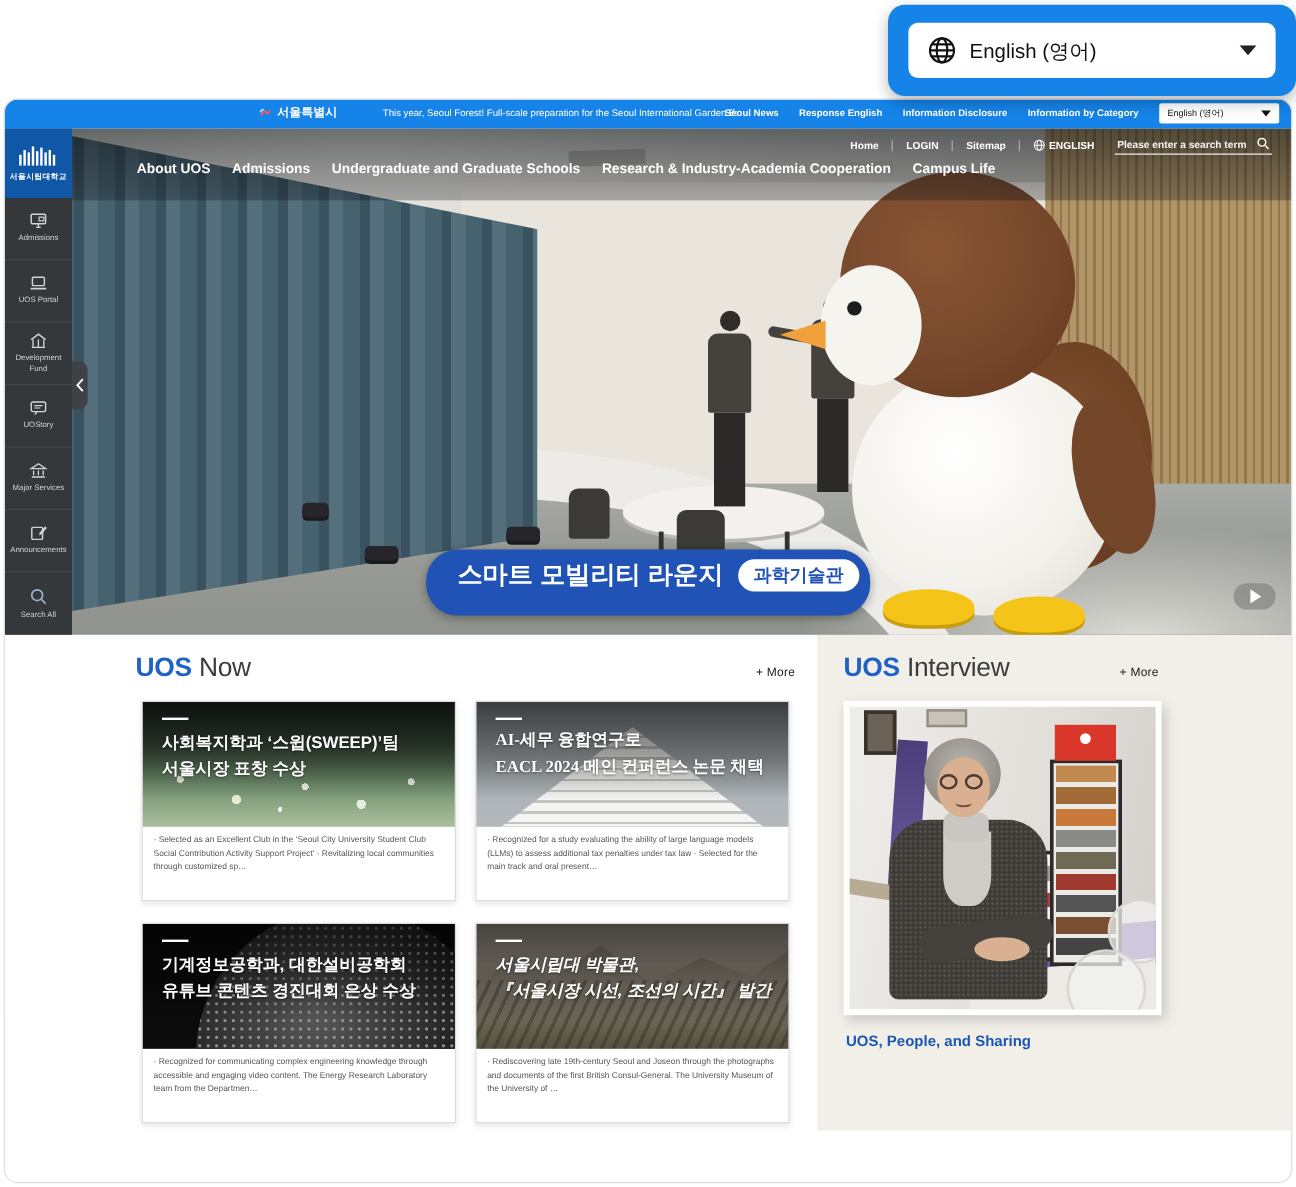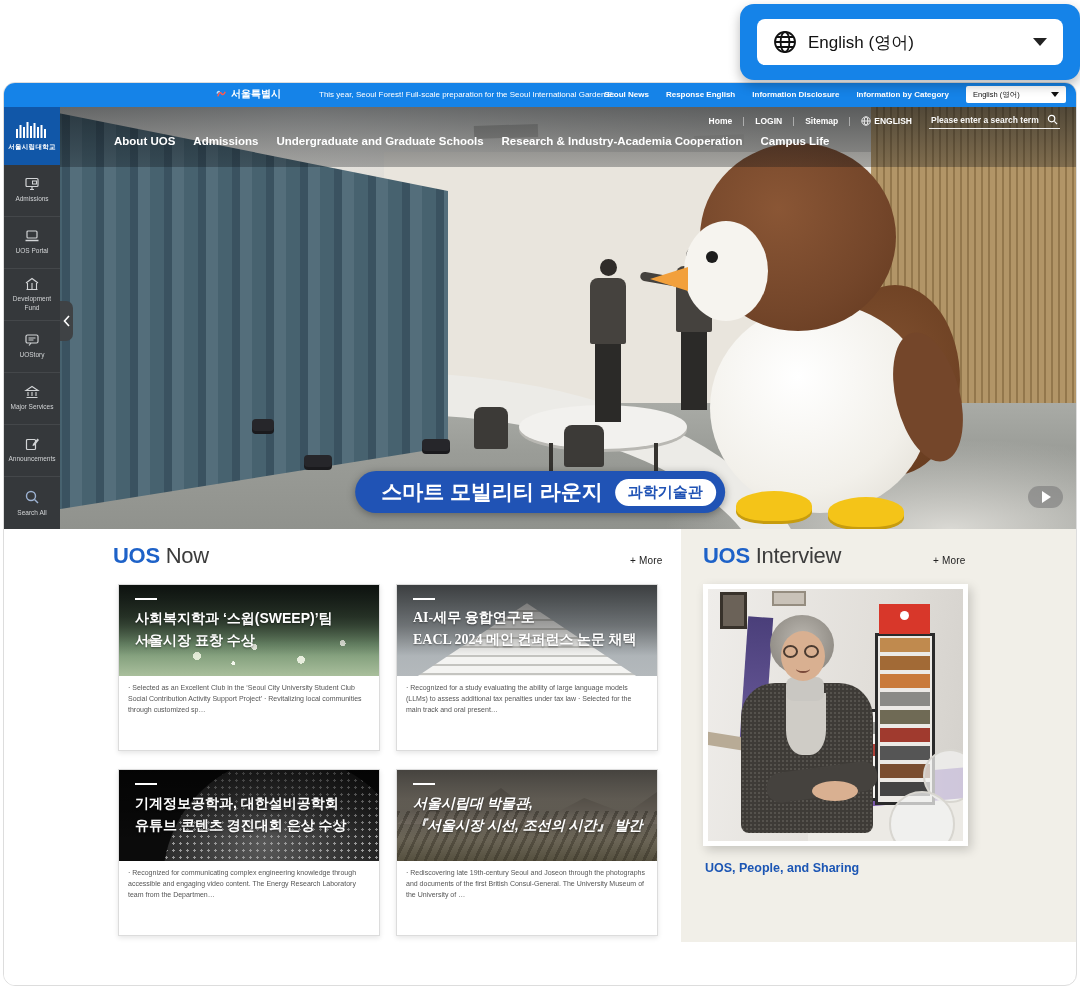--- a/index.html
+++ b/index.html
@@ -70,21 +70,21 @@
     border-bottom:12px solid transparent; border-right:38px solid #f2a03c; }
   .m-body { position:absolute; left:66px; top:168px; width:220px; height:210px; border-radius:50%;
     background:radial-gradient(circle at 40% 35%, #ffffff 0%, #f2f0ea 60%, #ddd9d0 100%); }
   .m-back { position:absolute; left:186px; top:150px; width:130px; height:190px; border-radius:50%;
     background:radial-gradient(circle at 40% 40%, #80502f 0%, #6a3e21 80%); }
   .m-wing { position:absolute; left:252px; top:196px; width:64px; height:132px; border-radius:50%;
     background:#74462a; transform:rotate(-14deg); }
   .m-foot { position:absolute; width:76px; height:30px; border-radius:50% 50% 40% 40%; background:#f4c418;
     box-shadow:0 3px 0 #c79c0e; }
   .hero-caption { position:absolute; left:50%; transform:translateX(-50%); bottom:16px; z-index:6;
-    background:#2053b5; color:#fff; border-radius:26px; padding:7px 9px 7px 26px; font-size:21px; font-weight:bold;
+    background:#2053b5; color:#fff; border-radius:26px; padding:7px 9px 20px 26px; font-size:21px; font-weight:bold;
     display:flex; align-items:center; gap:12px; box-shadow:0 2px 8px rgba(0,0,0,.35); white-space:nowrap; }
   .hero-badge { background:#fff; color:#2053b5; font-size:15px; font-weight:bold; padding:4px 13px; border-radius:18px; }
   .play-btn { position:absolute; right:13px; bottom:21px; width:35px; height:22px; border-radius:11px;
     background:rgba(125,125,125,.62); display:flex; align-items:center; justify-content:center; z-index:6; }
   .play-tri { width:0; height:0; border-top:6px solid transparent; border-bottom:6px solid transparent;
     border-left:9px solid #fff; margin-left:2px; }
 
   
   .hero-header { position:absolute; left:0; top:24px; width:100%; height:60px; z-index:5;
     background:linear-gradient(180deg, rgba(12,17,22,.58) 0%, rgba(12,17,22,.30) 100%); }
@@ -113,21 +113,21 @@
   
   .now-section { position:absolute; left:0; top:446px; width:677px; height:458px; background:#fff; }
   .sec-heading { position:absolute; font-size:22px; letter-spacing:-.3px; }
   .sec-heading .acc { color:#1e62c8; font-weight:bold; }
   .sec-heading .rest { color:#3c3c3c; font-weight:normal; margin-left:6px; }
   .more-btn { position:absolute; font-size:10px; color:#222; letter-spacing:.2px; }
   .now-section .sec-heading { left:109px; top:14px; }
   .now-section .more-btn { left:626px; top:26px; }
   .cards { position:absolute; left:114px; top:55px; display:grid; grid-template-columns:262px 262px; gap:18px 16px; }
   .card { width:262px; height:167px; background:#fff; border:1px solid #dcdcdc; box-shadow:0 2px 5px rgba(0,0,0,.1); }
-  .card-img { position:relative; width:100%; height:91px; overflow:hidden; }
+  .card-img { position:relative; width:100%; height:104px; overflow:hidden; }
   .card-img::after { content:""; position:absolute; inset:0;
     background:linear-gradient(180deg, rgba(0,0,0,.62) 0%, rgba(0,0,0,.34) 45%, rgba(0,0,0,0) 78%); }
   .dash { position:absolute; left:16px; top:13px; width:22px; height:2px; background:#fff; z-index:2; }
   .card-title { position:absolute; left:16px; top:22px; right:8px; color:#fff; font-size:14px; font-weight:bold;
     line-height:1.6; z-index:2; text-shadow:0 1px 2px rgba(0,0,0,.45); }
   .card-body { padding:6px 9px; font-size:7px; line-height:1.6; color:#555; height:47px; overflow:hidden; }
   .img1 { background:linear-gradient(180deg,#233028 0%,#3f523f 35%,#71906e 65%,#a9bf9c 100%); }
   .img1 .sparkles { position:absolute; inset:0; background-image:
     radial-gradient(circle 3px at 12% 62%, #eef4e4 98%, transparent),
     radial-gradient(circle 4px at 30% 78%, #e4ecd8 98%, transparent),

